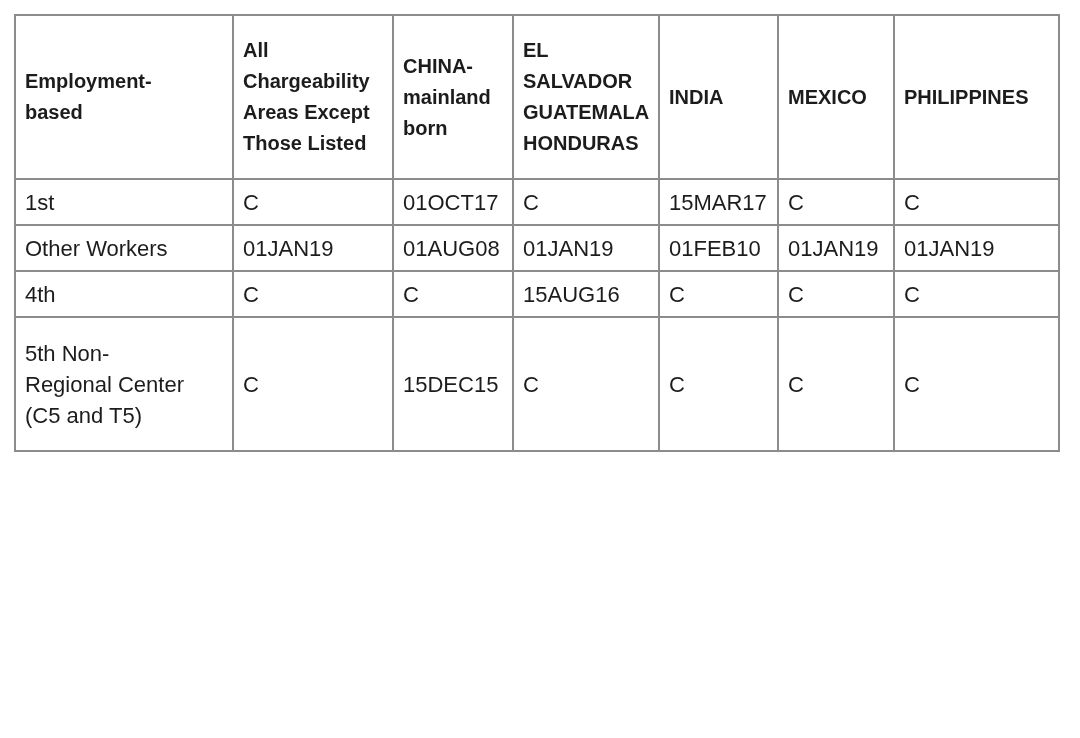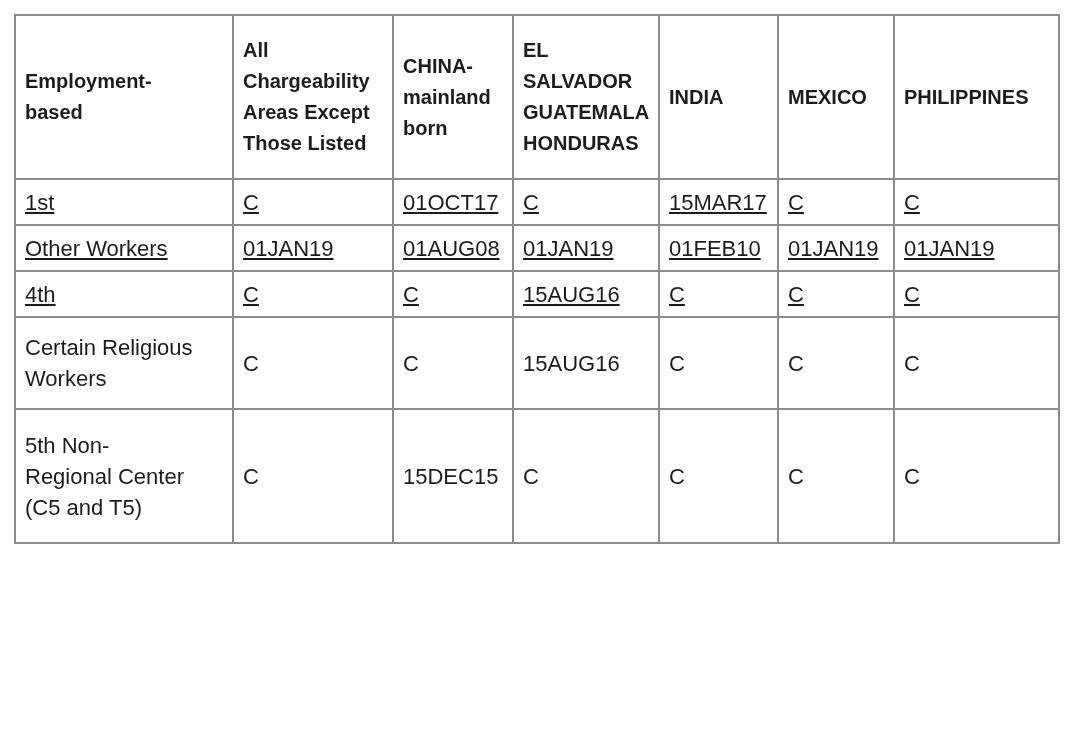--- a/index.html
+++ b/index.html
@@ -49,21 +49,21 @@
   }
   table.visa-table td {
     font-size: 22px;
     line-height: 31px;
     font-weight: normal;
   }
   table.visa-table td.label {
     white-space: pre-line;
   }
   tr.r-header { height: 164px; }
-  tr.r-std    { height: 46px; text-decoration: underline;  }
+  tr.r-std    { height: 46px;  }
   tr.r-two    { height: 92px;  }
   tr.r-three  { height: 134px; }
 </style>
 </head>
 <body>
 
 <div class="page">
   <table class="visa-table">
     <colgroup>
       <col class="c0">
@@ -115,30 +115,20 @@
       </tr>
       <tr class="r-std">
         <td class="label">4th</td>
         <td>C</td>
         <td>C</td>
         <td>15AUG16</td>
         <td>C</td>
         <td>C</td>
         <td>C</td>
       </tr>
-      <tr class="r-two">
-        <td class="label">Certain Religious
-Workers</td>
-        <td>C</td>
-        <td>C</td>
-        <td>15AUG16</td>
-        <td>C</td>
-        <td>C</td>
-        <td>C</td>
-      </tr>
       <tr class="r-three">
         <td class="label">5th Non-
 Regional Center
 (C5 and T5)</td>
         <td>C</td>
         <td>15DEC15</td>
         <td>C</td>
         <td>C</td>
         <td>C</td>
         <td>C</td>

